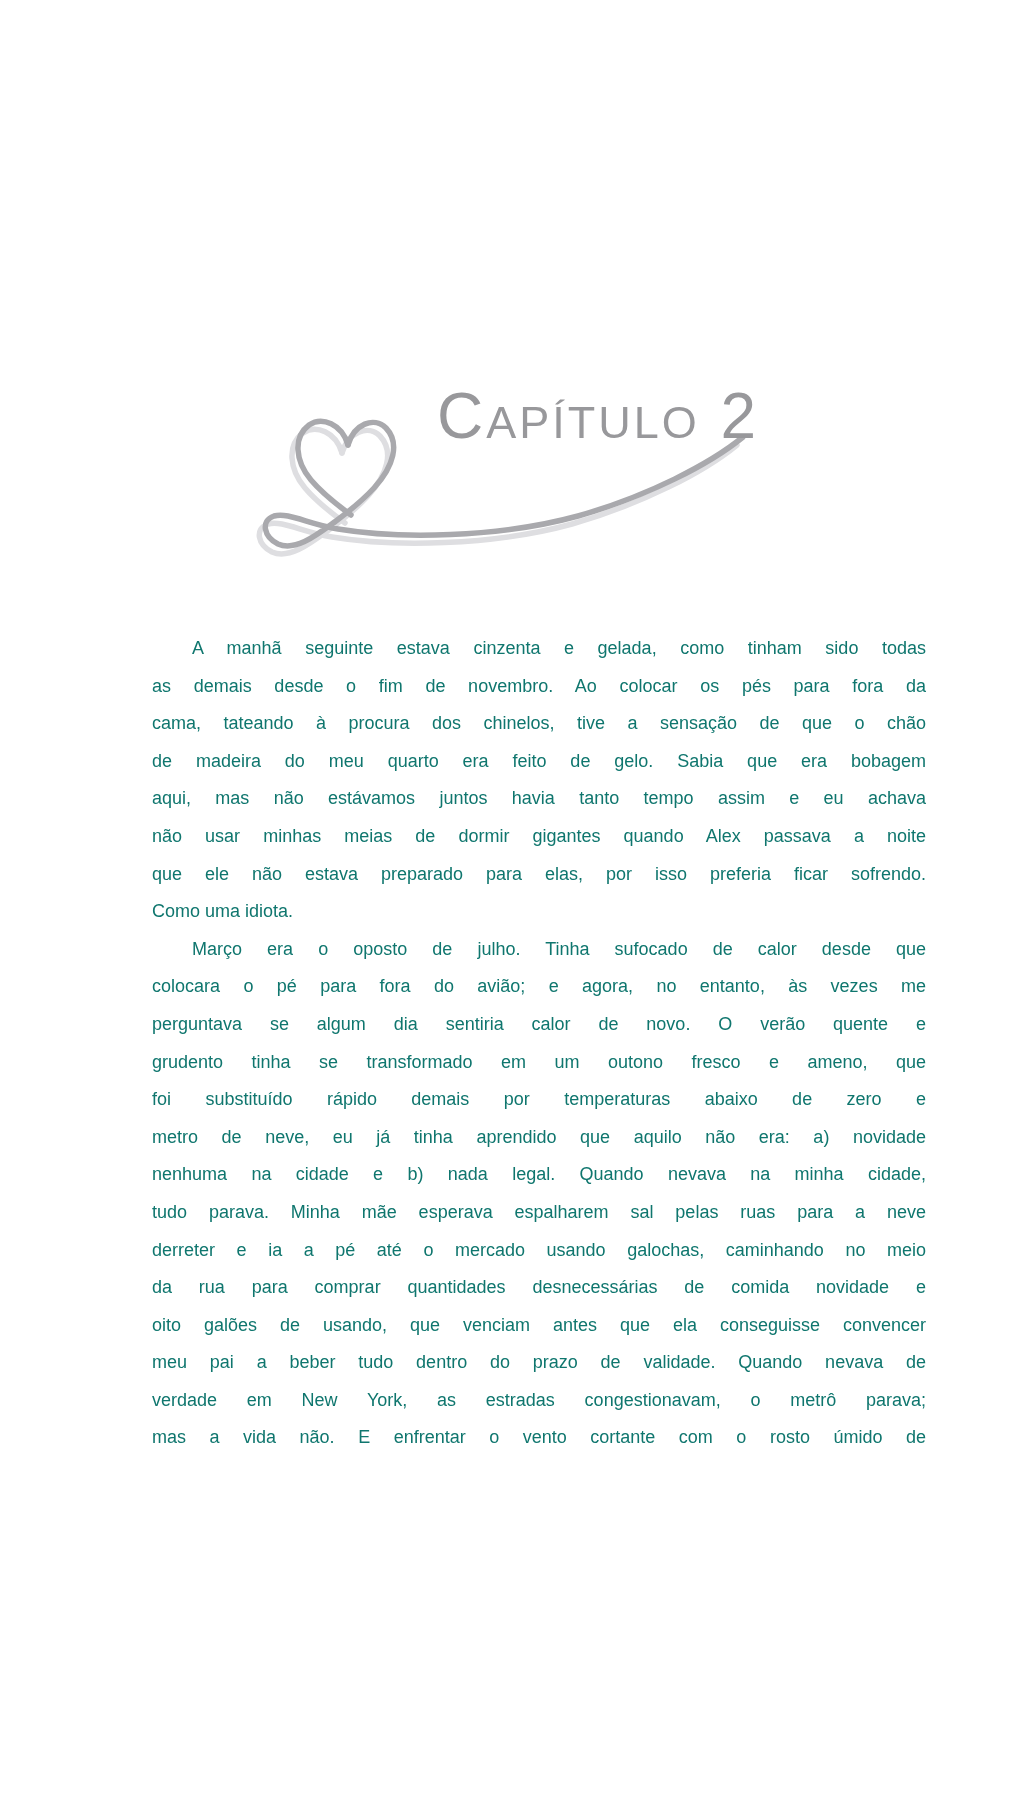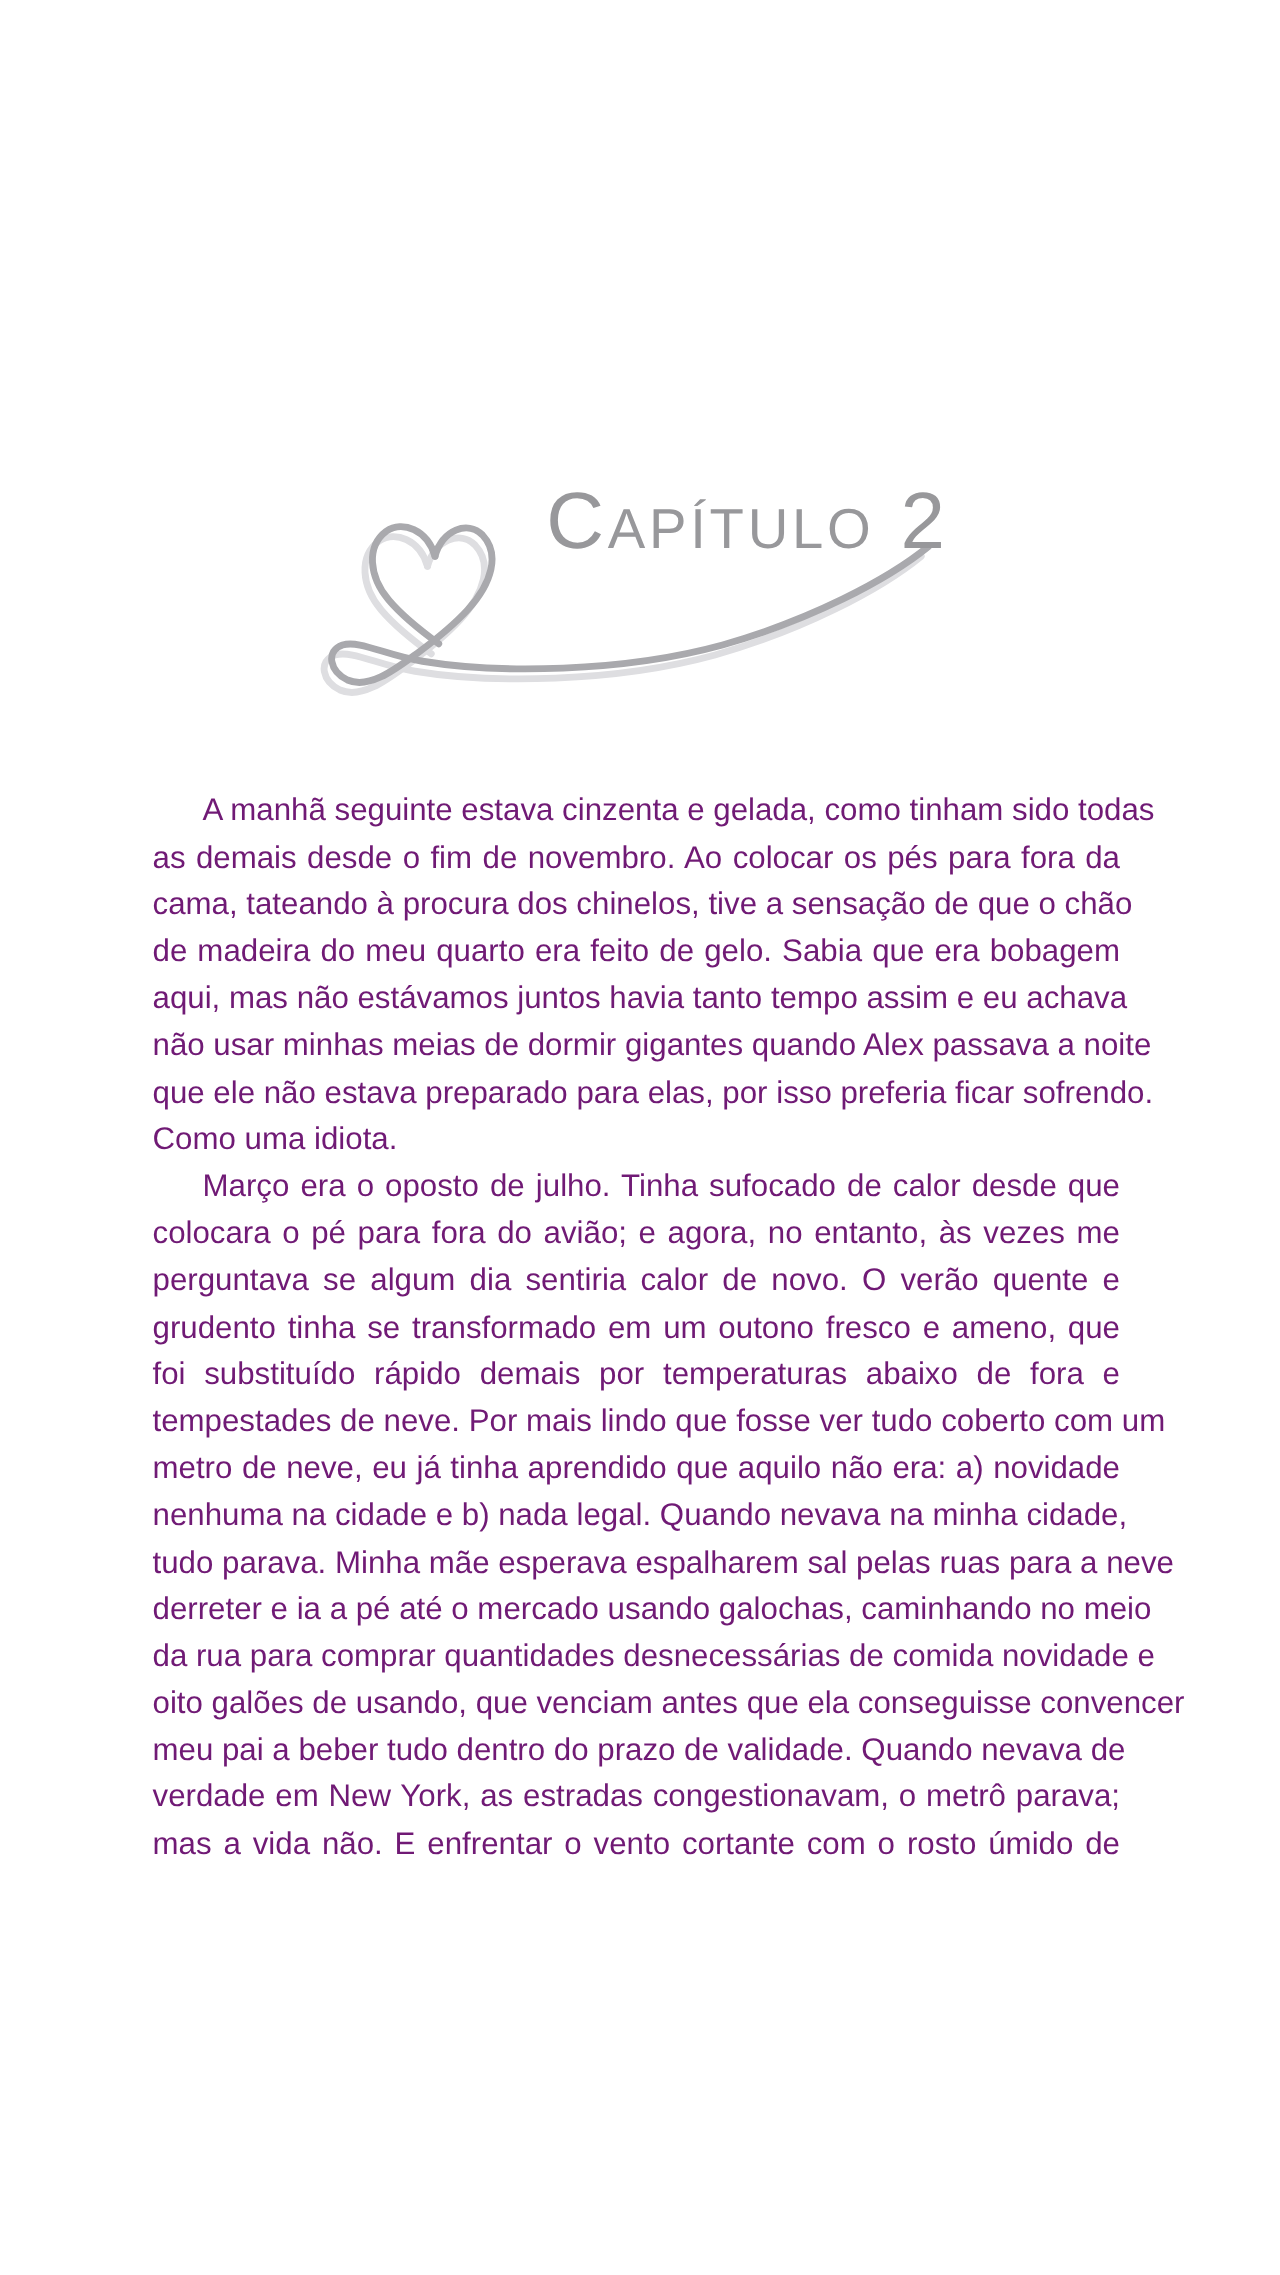--- a/index.html
+++ b/index.html
@@ -21,25 +21,25 @@
     font-size:64px;
     font-variant-caps:small-caps;
     letter-spacing:3px;
     color:#98989b;
     white-space:nowrap;
     line-height:1;
   }
   
   .body-text{
     position:absolute;
-    left:122px;top:630px;
+    left:152px;top:630px;
     width:774px;
-    font-size:25px;
+    font-size:18px;
     line-height:37.6px;
-    color:#701a75;
+    color:#0f766e;
   }
   .para{margin:0;}
   .line{
     text-align:justify;
     text-align-last:justify;
     white-space:nowrap;
   }
   .line.indent{text-indent:40px;}
   .line.para-end{text-align-last:left;white-space:normal;}
   
@@ -81,22 +81,21 @@
       <div class="line">aqui, mas não estávamos juntos havia tanto tempo assim e eu achava</div>
       <div class="line">não usar minhas meias de dormir gigantes quando Alex passava a noite</div>
       <div class="line">que ele não estava preparado para elas, por isso preferia ficar sofrendo.</div>
       <div class="line para-end">Como uma idiota.</div>
     </div>
     <div class="para">
       <div class="line indent">Março era o oposto de julho. Tinha sufocado de calor desde que</div>
       <div class="line">colocara o pé para fora do avião; e agora, no entanto, às vezes me</div>
       <div class="line">perguntava se algum dia sentiria calor de novo. O verão quente e</div>
       <div class="line">grudento tinha se transformado em um outono fresco e ameno, que</div>
-      <div class="line">foi substituído rápido demais por temperaturas abaixo de fora e</div>
-      <div class="line">tempestades de neve. Por mais lindo que fosse ver tudo coberto com um</div>
+      <div class="line">foi substituído rápido demais por temperaturas abaixo de zero e</div>
       <div class="line">metro de neve, eu já tinha aprendido que aquilo não era: a) novidade</div>
       <div class="line">nenhuma na cidade e b) nada legal. Quando nevava na minha cidade,</div>
       <div class="line">tudo parava. Minha mãe esperava espalharem sal pelas ruas para a neve</div>
       <div class="line">derreter e ia a pé até o mercado usando galochas, caminhando no meio</div>
       <div class="line">da rua para comprar quantidades desnecessárias de comida novidade e</div>
       <div class="line">oito galões de usando, que venciam antes que ela conseguisse convencer</div>
       <div class="line">meu pai a beber tudo dentro do prazo de validade. Quando nevava de</div>
       <div class="line">verdade em New York, as estradas congestionavam, o metrô parava;</div>
       <div class="line">mas a vida não. E enfrentar o vento cortante com o rosto úmido de</div>
     </div>

